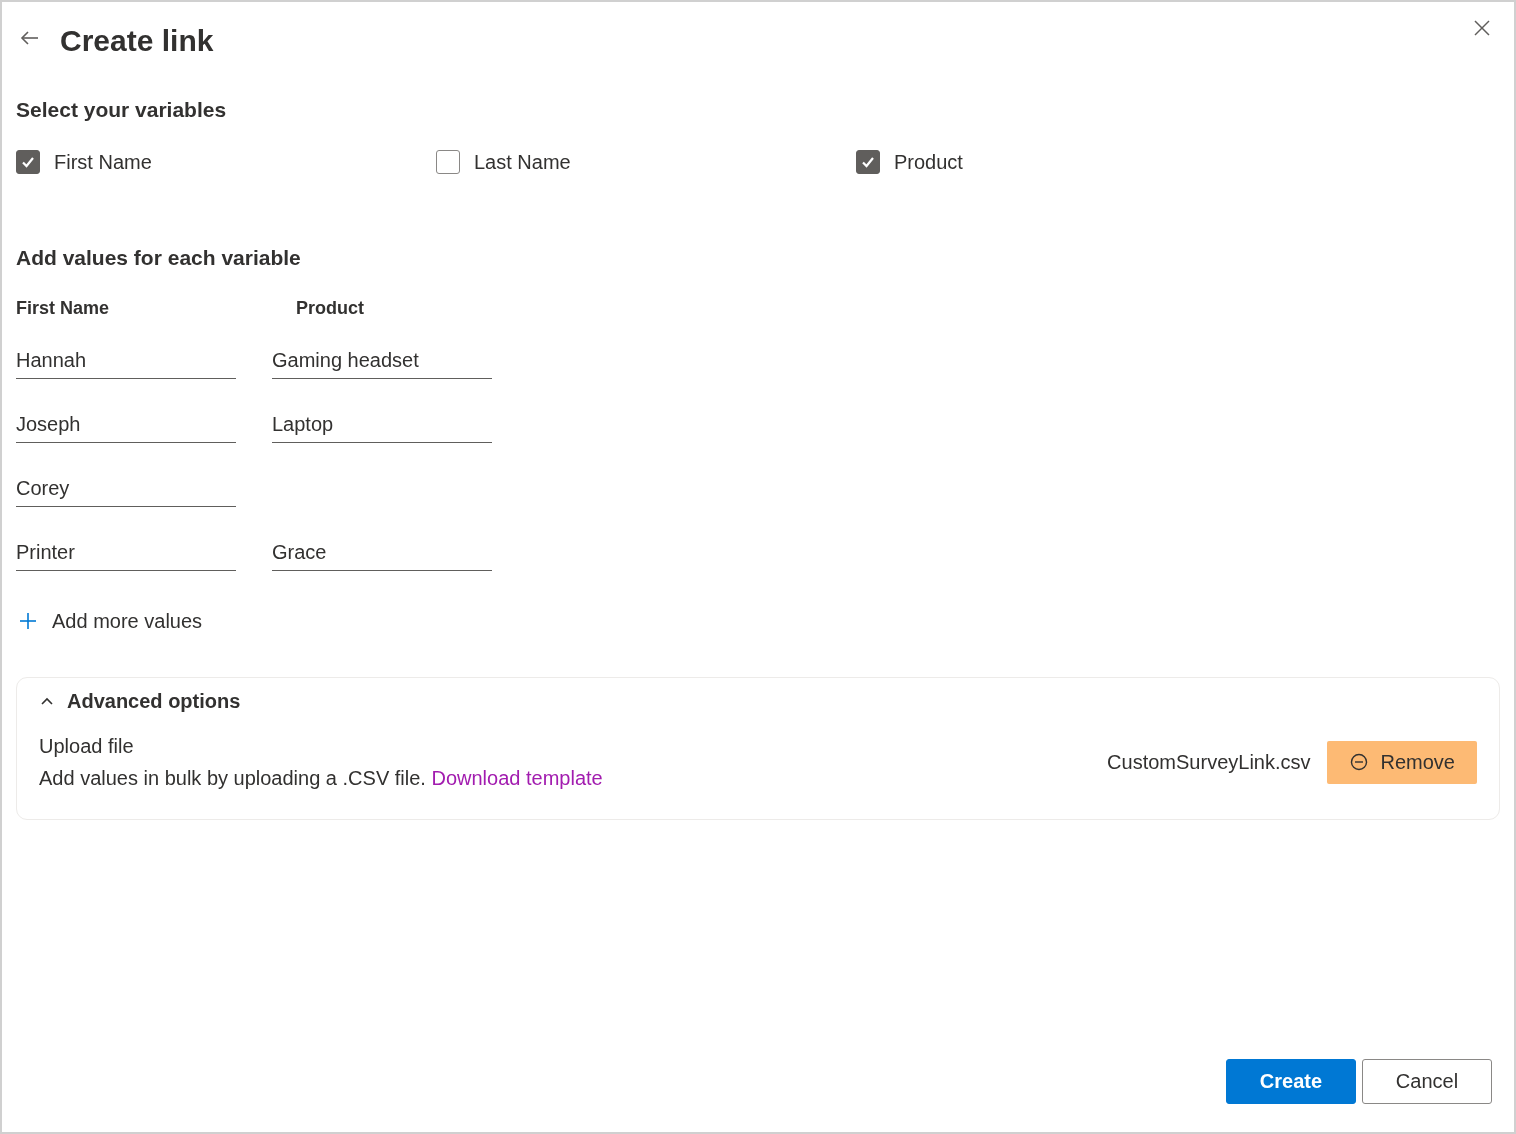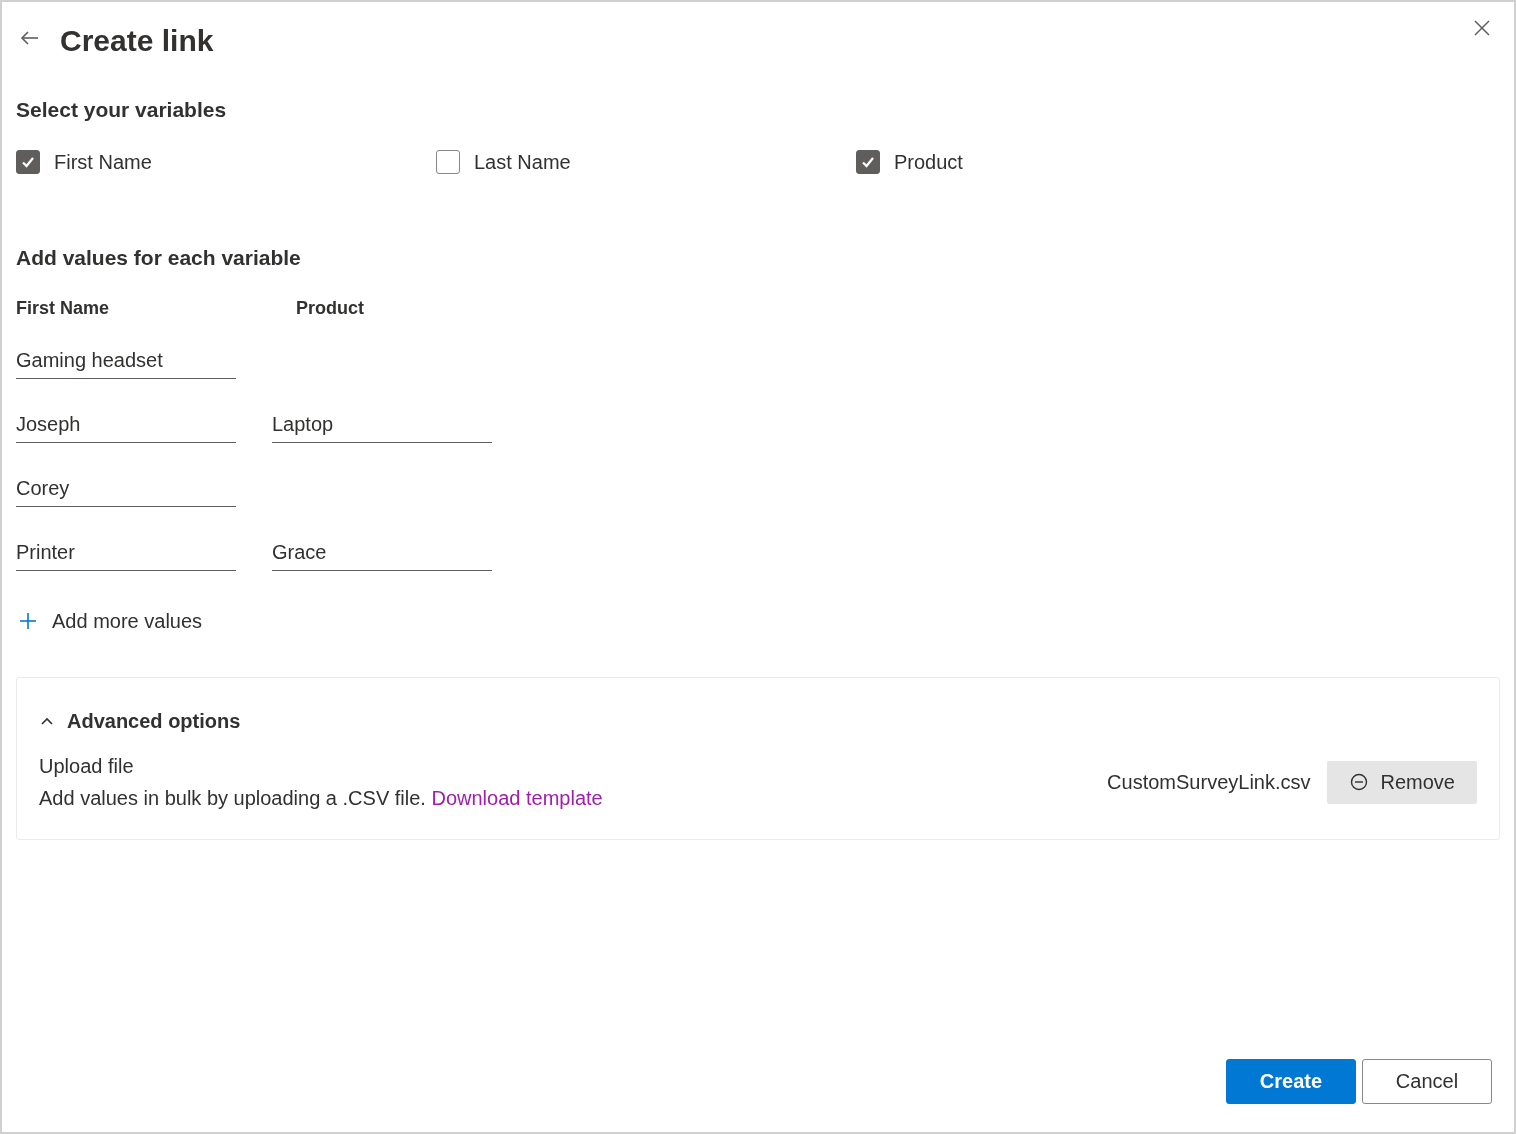--- a/index.html
+++ b/index.html
@@ -150,22 +150,22 @@
       display: flex;
       align-items: center;
       justify-content: center;
     }
     .add-more-label {
       font-size: 20px;
       color: #323130;
     }
     .advanced-box {
       border: 1px solid #edebe9;
-      border-radius: 3px;
-      padding: 32px 22px 26px 22px;
+      border-radius: 11px;
+      padding: 12px 22px 26px 22px;
       margin-top: 10px;
     }
     .advanced-header {
       display: flex;
       align-items: center;
       gap: 12px;
       margin-bottom: 18px;
       cursor: pointer;
     }
     .chevron {
@@ -205,21 +205,21 @@
     }
     .filename {
       font-size: 20px;
       color: #323130;
       margin-left: 33px;
     }
     .remove-btn {
       display: flex;
       align-items: center;
       gap: 12px;
-      background: #e5e5e5;
+      background: #fdba74;
       border: none;
       padding: 10px 22px;
       font-size: 20px;
       font-family: inherit;
       color: #323130;
       cursor: pointer;
       border-radius: 2px;
     }
     .remove-icon {
       width: 20px;
@@ -306,20 +306,21 @@
 
   <h2 class="section-heading">Add values for each variable</h2>
 
   <div class="table-area">
     <div class="table-header">
       <div class="col-header">First Name</div>
       <div class="col-header col2">Product</div>
     </div>
 
     <div class="table-row">
+      <input class="input-cell" value="Hannah" style="">
       <input class="input-cell col2" value="Gaming headset" style="">
     </div>
     <div class="table-row">
       <input class="input-cell" value="Joseph" style="">
       <input class="input-cell col2" value="Laptop" style="">
     </div>
     <div class="table-row">
       <input class="input-cell" value="Corey" style="">
     </div>
     <div class="table-row">

